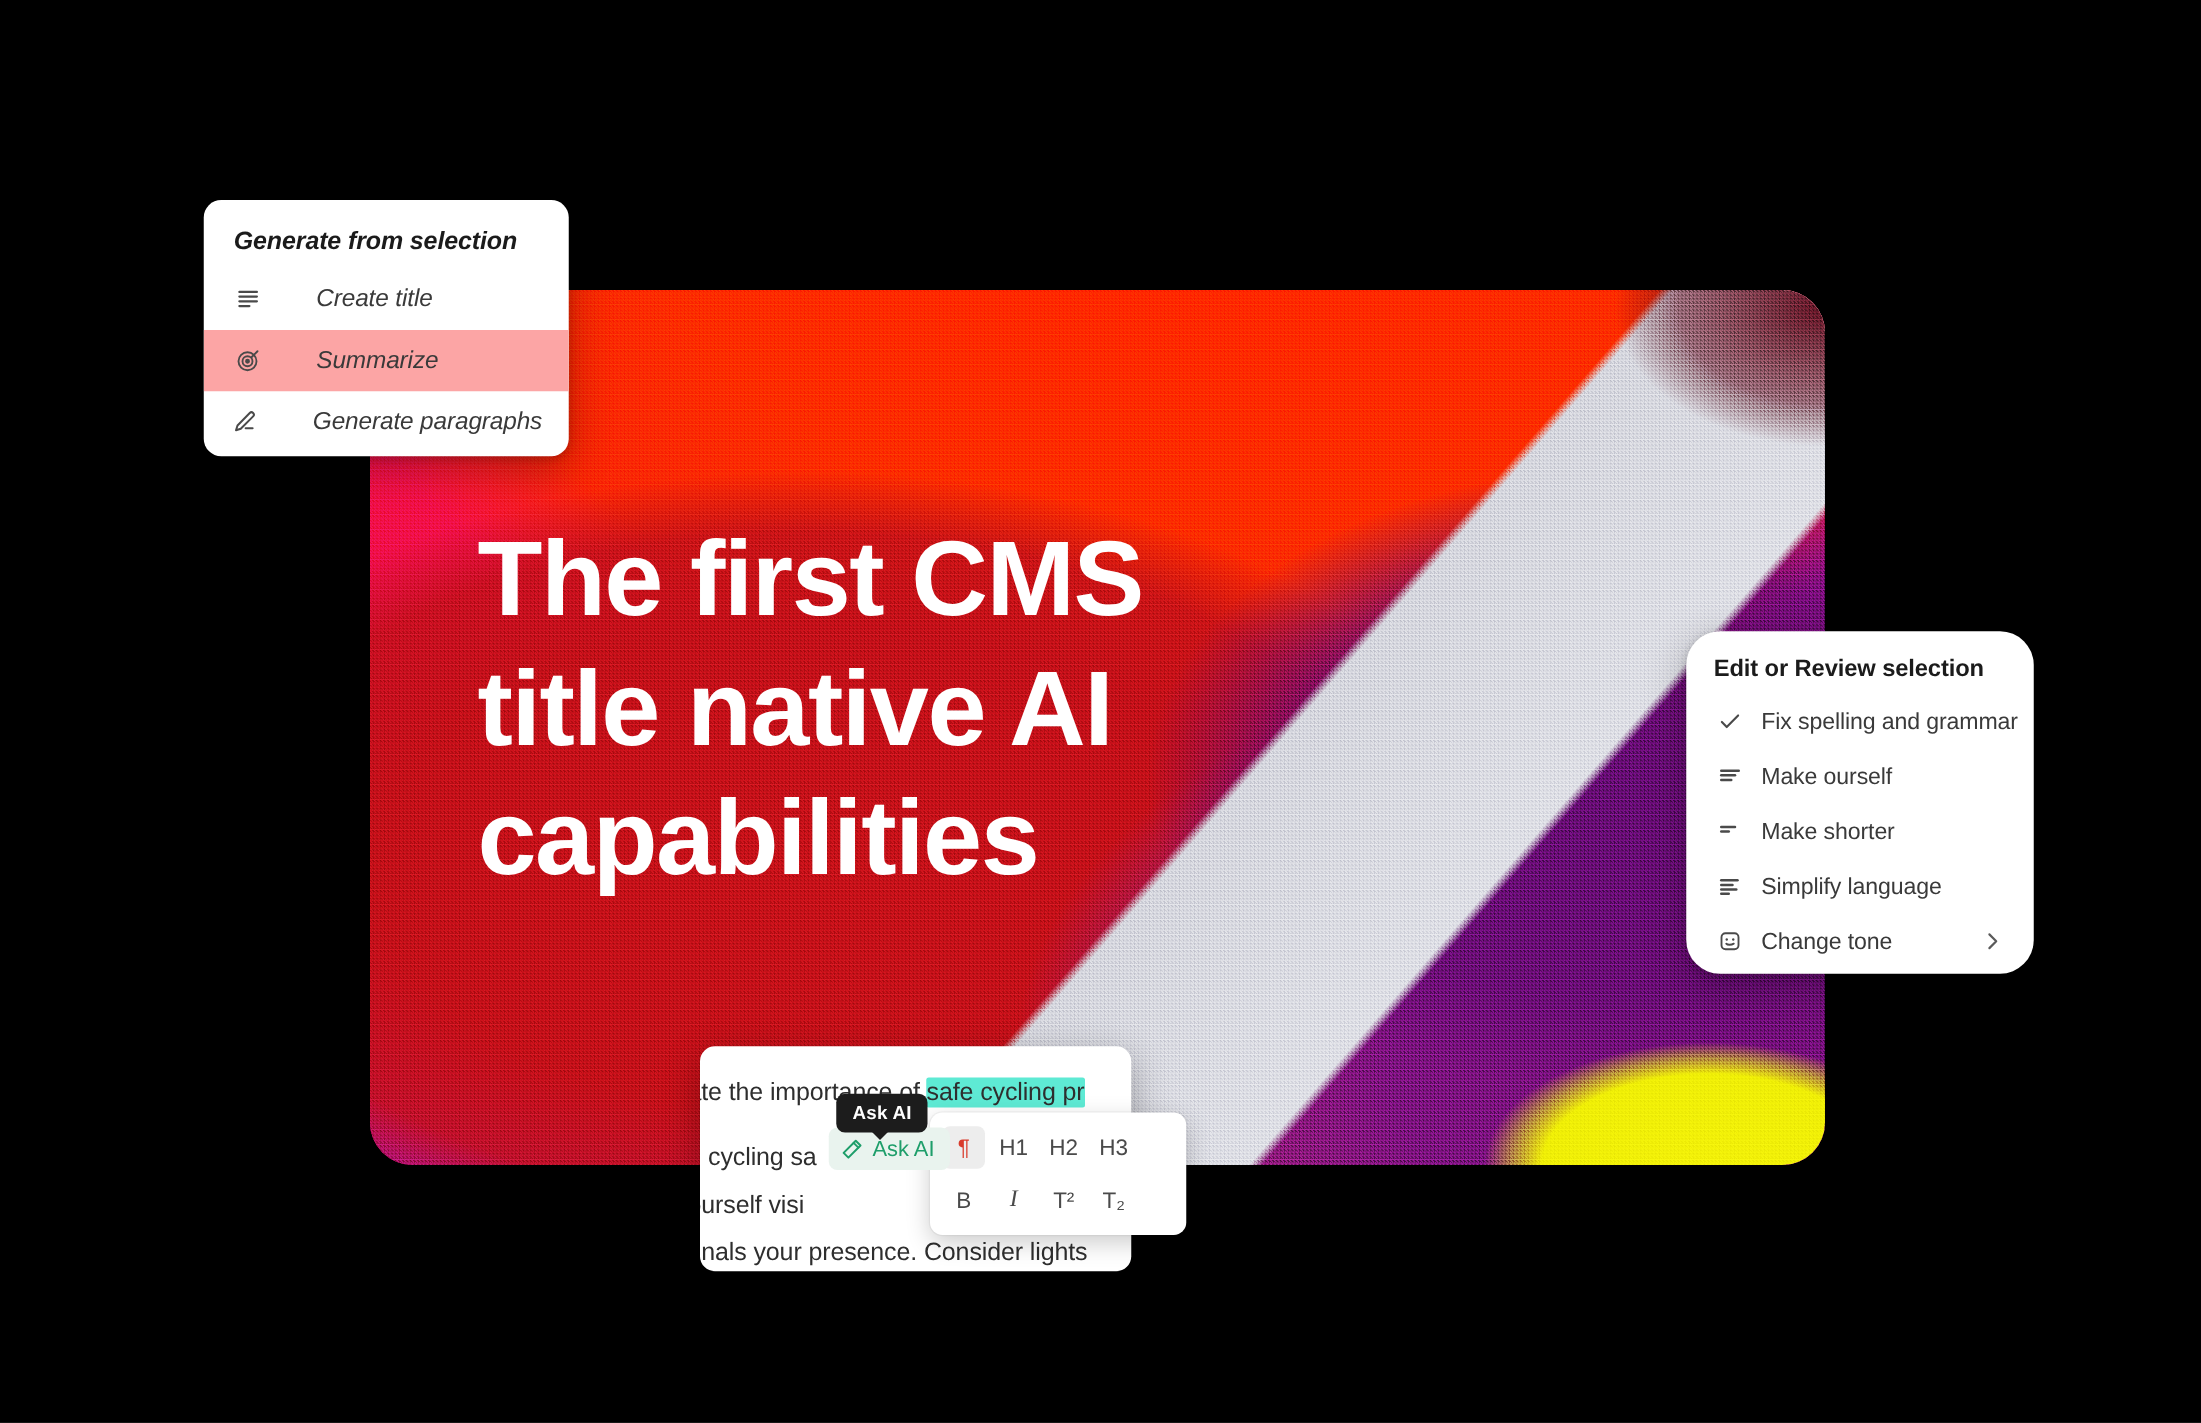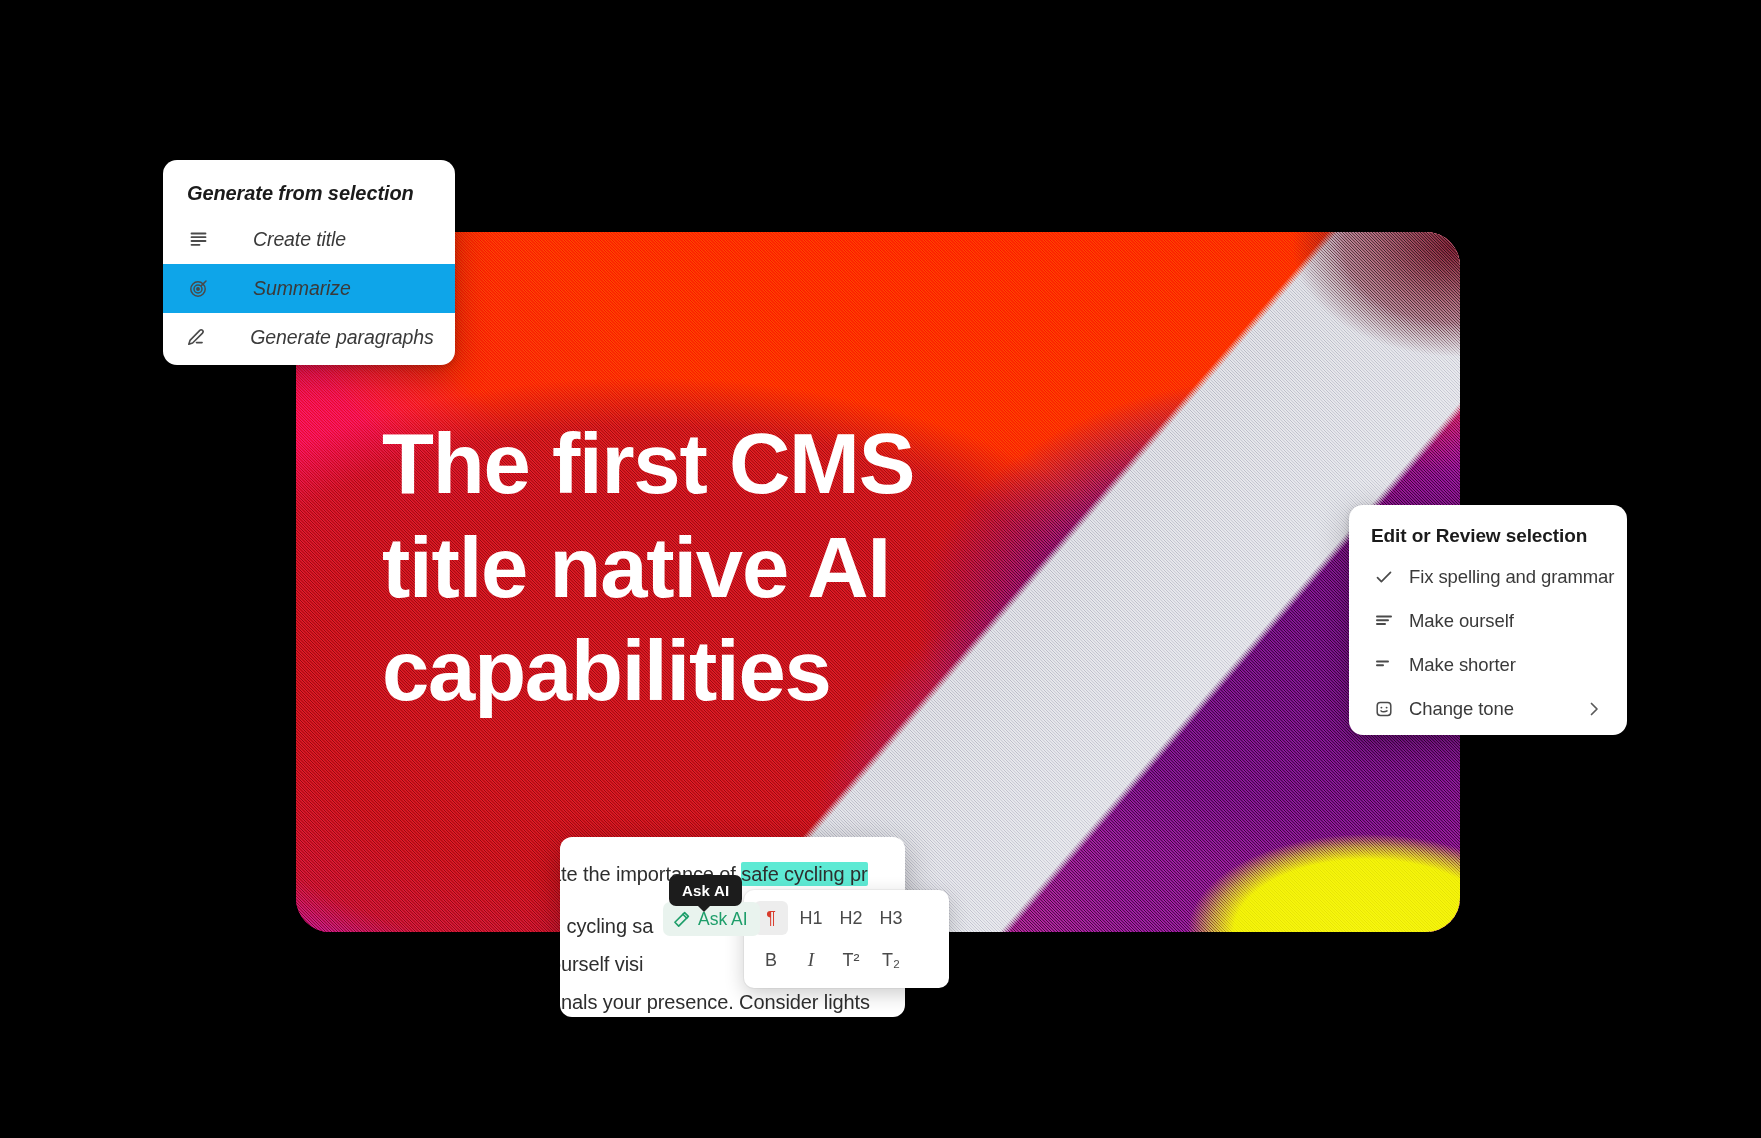--- a/index.html
+++ b/index.html
@@ -102,39 +102,39 @@
   }
   .menu-item {
     display: flex;
     align-items: center;
     gap: 14px;
     color: #3a3a3a;
     font-size: 19.5px;
     letter-spacing: -0.1px;
     white-space: nowrap;
   }
-  .menu-item.active { background: #0ea5e9; }
+  .menu-item.active { background: #fca5a5; }
   .mi-ico {
     width: 22px; height: 22px;
     flex: 0 0 22px;
     display: flex; align-items: center; justify-content: center;
     color: #4a4a4a;
   }
   .mi-ico svg { display: block; }
   .mi-label { flex: 1 1 auto; }
   .mi-chevron { color: #5a5a5a; display:flex; }
 
   
   #menu-generate { left: 163px; top: 160px; width: 292px; font-style: italic; }
   #menu-generate .menu-title { padding: 22px 24px 10px; }
   #menu-generate .menu-item { padding: 13px 24px; gap: 44px; }
   #menu-generate .menu-item:last-child { padding-bottom: 16px; justify-content: center; }
 
   
-  #menu-edit { left: 1349px; top: 505px; width: 278px; }
+  #menu-edit { left: 1349px; top: 505px; width: 278px; border-radius: 27px; }
   #menu-edit .menu-title { padding: 20px 22px 8px; font-size: 19px; }
   #menu-edit .menu-item { padding: 11px 24px; font-size: 18.5px; }
   #menu-edit .menu-item:last-child { padding-bottom: 15px; }
 
   
   #editor-popup {
     position: absolute;
     left: 560px; top: 837px;
     width: 345px; height: 180px;
     background: #fff;
@@ -305,20 +305,31 @@
     <div class="menu-item">
       <span class="mi-ico">
         <svg width="20" height="20" viewBox="0 0 20 20" fill="none" stroke="currentColor" stroke-width="2" stroke-linecap="round">
           <path d="M3 6.5h11"></path>
             <path d="M3 10.2h6"></path>
         </svg>
       </span>
       <span class="mi-label">Make shorter</span>
     </div>
 
+    <div class="menu-item">
+      <span class="mi-ico">
+        <svg width="20" height="20" viewBox="0 0 20 20" fill="none" stroke="currentColor" stroke-width="2" stroke-linecap="round">
+          <path d="M3 5.2h13"></path>
+            <path d="M3 8.9h9"></path>
+            <path d="M3 12.6h12"></path>
+            <path d="M3 16h6"></path>
+        </svg>
+      </span>
+      <span class="mi-label">Simplify language</span>
+    </div>
 
 
     <div class="menu-item">
       <span class="mi-ico">
         <svg width="20" height="20" viewBox="0 0 20 20" fill="none" stroke="currentColor" stroke-width="1.5" stroke-linecap="round">
           <rect x="3.2" y="3.6" width="13.6" height="12.8" rx="3.2"></rect>
           <circle cx="7.4" cy="8.6" r="0.95" fill="currentColor" stroke="none"></circle>
           <circle cx="12.6" cy="8.6" r="0.95" fill="currentColor" stroke="none"></circle>
           <path d="M7 11.9c.9 1.2 4.1 1.2 6 0"></path>
         </svg>

